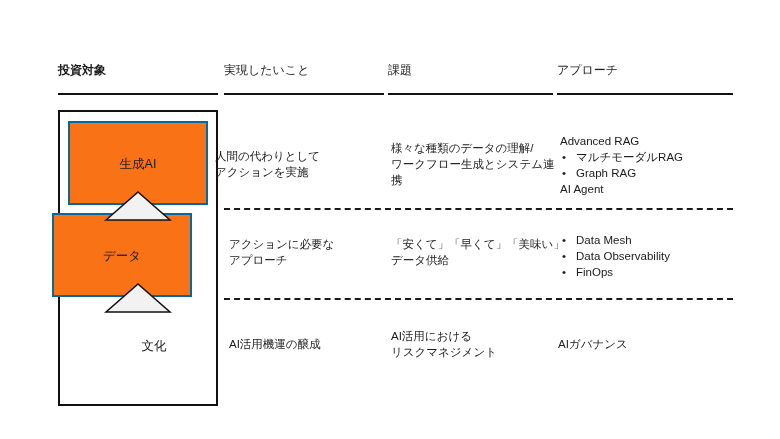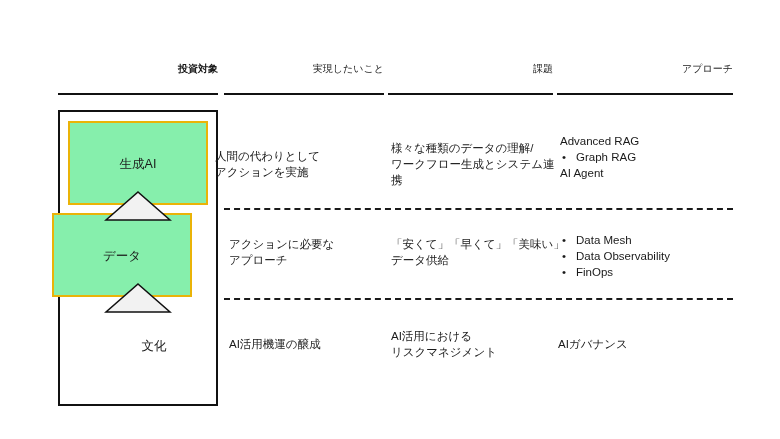--- a/index.html
+++ b/index.html
@@ -15,22 +15,22 @@
     position: relative;
     width: 780px;
     height: 439px;
     background: #ffffff;
     overflow: hidden;
   }
 
   
   .col-header {
     position: absolute;
-    text-align: right;
-    font-size: 10px;
+    text-align: left;
+    font-size: 12px;
     line-height: 1.2;
     color: #1a1a1a;
     white-space: nowrap;
   }
   .col-header.bold { font-weight: bold; }
 
   .header-rule {
     position: absolute;
     height: 0;
     border-top: 2.4px solid #111111;
@@ -38,22 +38,22 @@
 
   
   .outer-box {
     position: absolute;
     border: 2px solid #111111;
     background: #ffffff;
     box-sizing: border-box;
   }
   .inner-box {
     position: absolute;
-    border: 2px solid #eab308;
-    background: #86efac;
+    border: 2px solid #0369a1;
+    background: #f97316;
     box-sizing: border-box;
   }
   .layer-label {
     position: absolute;
     width: 100%;
     text-align: center;
     font-size: 12.5px;
     color: #1a1a1a;
     white-space: nowrap;
   }
@@ -133,20 +133,21 @@
   </div>
 
   <div class="cell" style="left:391px; top:140px; width:165px;">
     <span class="line">様々な種類のデータの理解/</span>
     <span class="line">ワークフロー生成とシステム連</span>
     <span class="line">携</span>
   </div>
 
   <div class="cell" style="left:560px; top:133px; width:180px;">
     <span class="line">Advanced RAG</span>
+    <span class="bullet-line">マルチモーダルRAG</span>
     <span class="bullet-line">Graph RAG</span>
     <span class="line">AI Agent</span>
   </div>
 
   <div class="cell" style="left:229px; top:236px; width:155px;">
     <span class="line">アクションに必要な</span>
     <span class="line">アプローチ</span>
   </div>
 
   <div class="cell" style="left:391px; top:236px; width:165px;">

